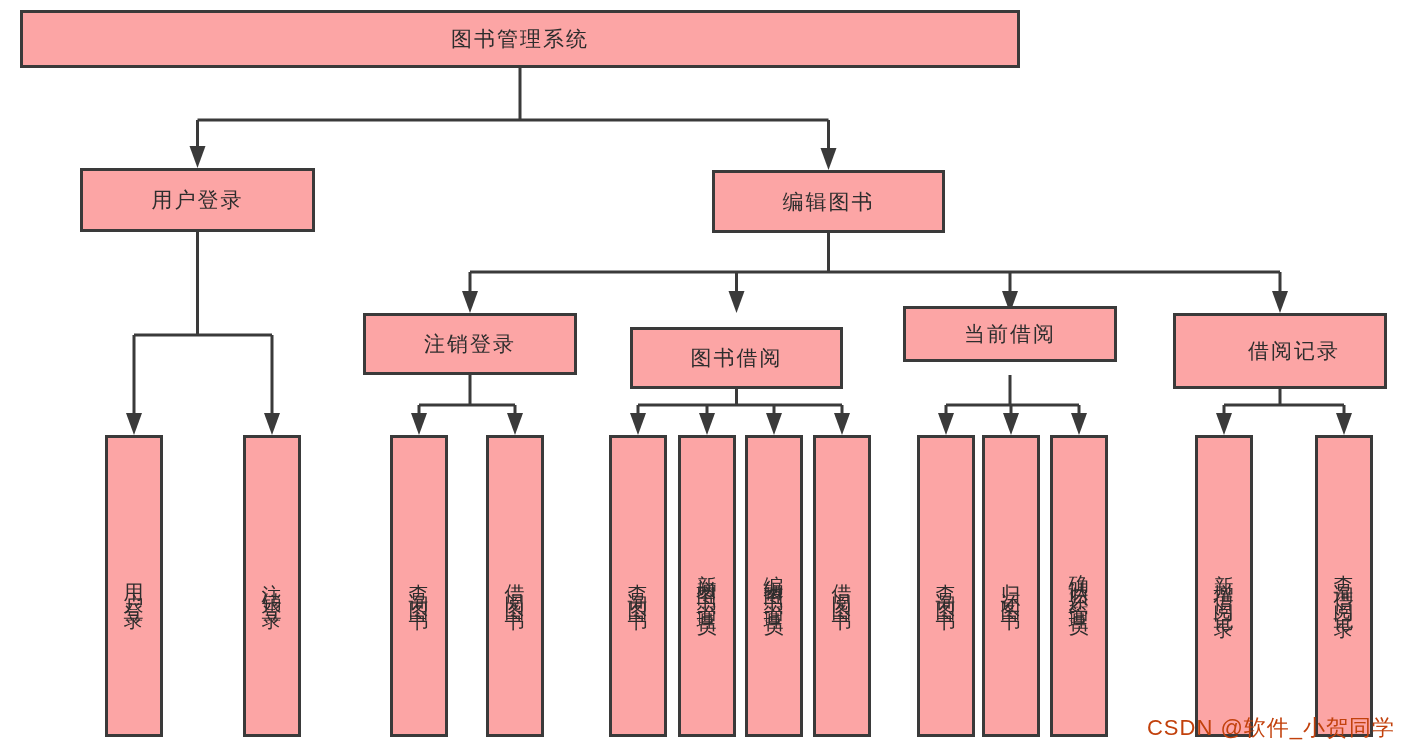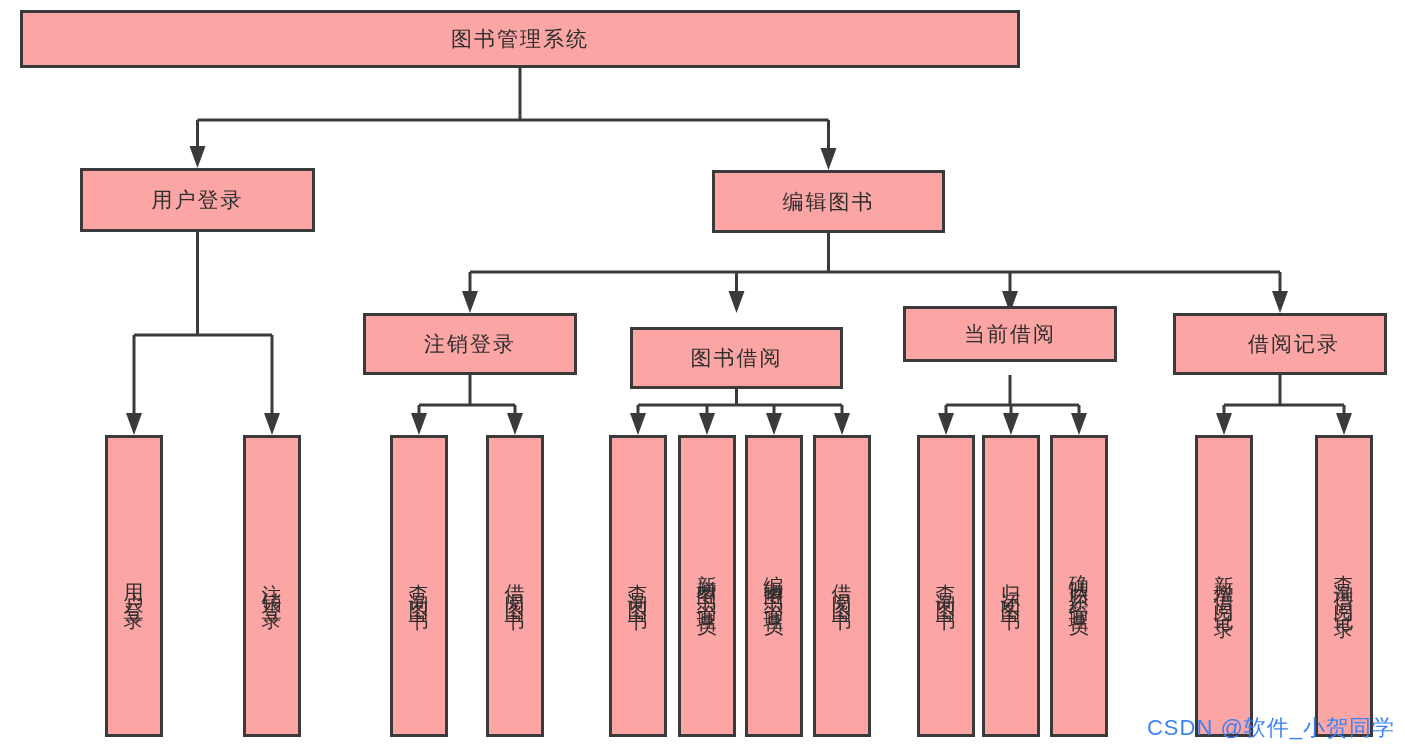--- a/index.html
+++ b/index.html
@@ -43,21 +43,21 @@
     line-height: 1;
   }
   .leaf .vtext.long {
     letter-spacing: 6px;
   }
   .watermark {
     position: absolute;
     right: 10px;
     bottom: 4px;
     font-size: 22px;
-    color: #3b82f6;
+    color: #c2410c;
     letter-spacing: 1px;
     z-index: 3;
     white-space: nowrap;
   }
 </style>
 </head>
 <body>
 
 <div class="canvas">
 
@@ -102,21 +102,21 @@
   </svg>
 
   <div class="node" style="left:20px; top:10px; width:1000px; height:58px;">图书管理系统</div>
 
   <div class="node" style="left:80px; top:168px; width:235px; height:64px;">用户登录</div>
   <div class="node" style="left:712px; top:170px; width:233px; height:63px;">编辑图书</div>
 
   <div class="node" style="left:363px; top:313px; width:214px; height:62px;">注销登录</div>
   <div class="node" style="left:630px; top:327px; width:213px; height:62px;">图书借阅</div>
   <div class="node" style="left:903px; top:306px; width:214px; height:56px;">当前借阅</div>
-  <div class="node" style="left:1173px; top:313px; width:214px; height:62px;padding-left:28px;">借阅记录</div>
+  <div class="node" style="left:1173px; top:313px; width:214px; height:76px;padding-left:28px;">借阅记录</div>
 
   <div class="node leaf" style="left:105px; top:435px; width:58px; height:302px;">
     <span class="vtext">用户登录</span>
   </div>
   <div class="node leaf" style="left:243px; top:435px; width:58px; height:302px;">
     <span class="vtext">注销登录</span>
   </div>
 
   <div class="node leaf" style="left:390px; top:435px; width:58px; height:302px;">
     <span class="vtext">查询图书</span>

